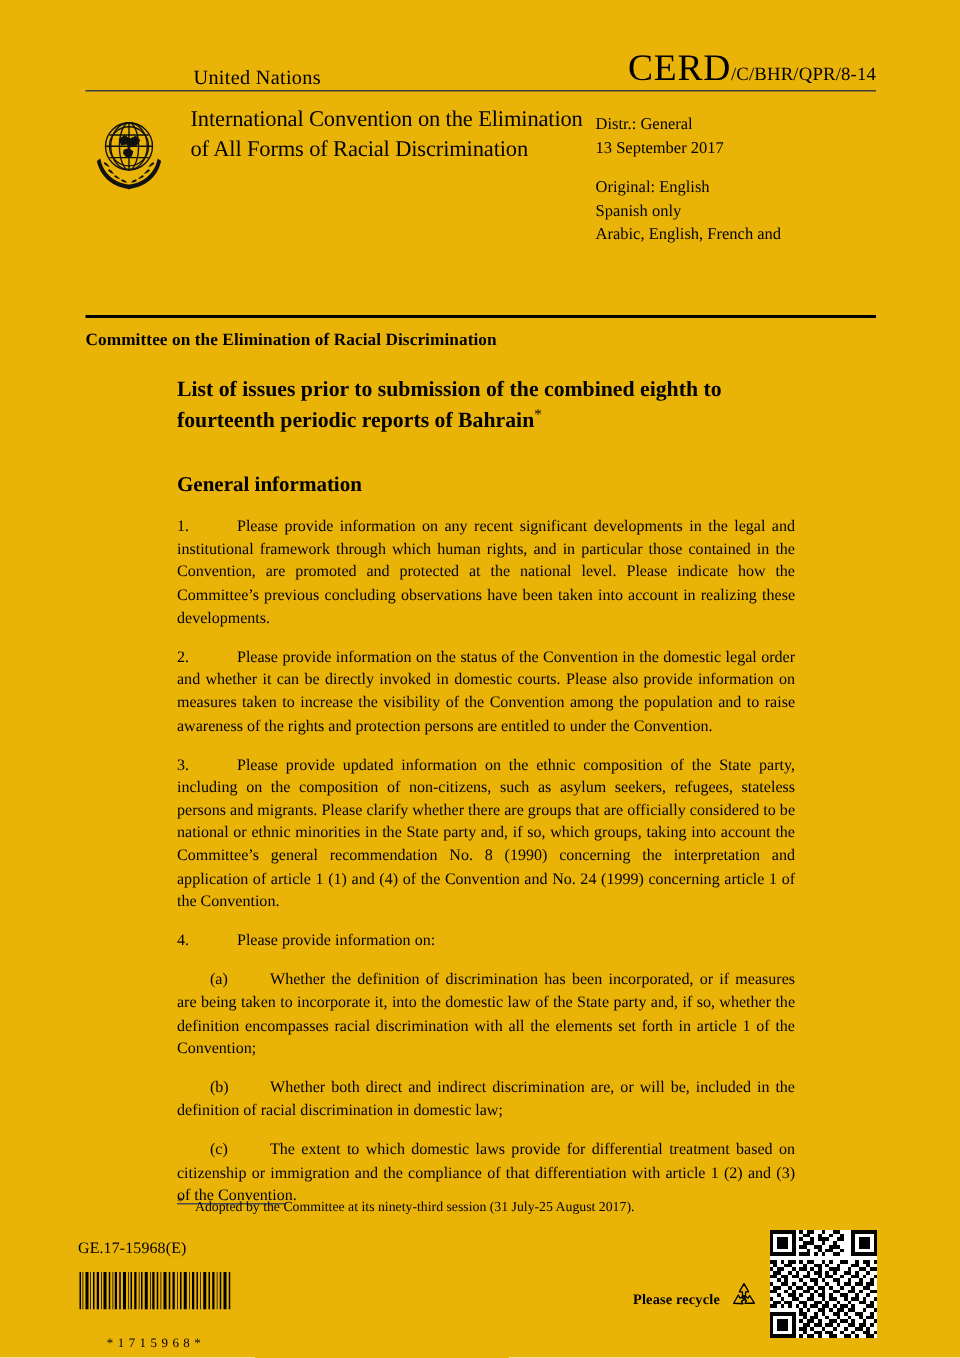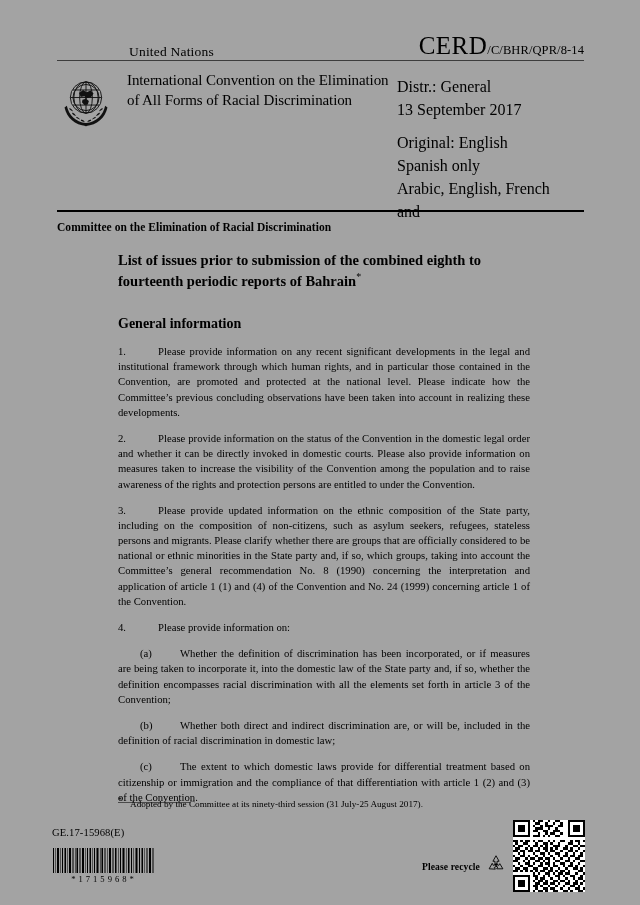--- a/index.html
+++ b/index.html
@@ -8,21 +8,21 @@
     background: #ffffff;
   }
   body {
     font-family: "Liberation Serif", "DejaVu Serif", serif;
     color: #000000;
   }
   #page {
     position: relative;
     width: 640px;
     height: 905px;
-    background: #a3a3a3;
+    background: #eab308;
     overflow: hidden;
   }
 
   
   .masthead {
     position: absolute;
     left: 57px;
     top: 36px;
     width: 527px;
   }
@@ -76,21 +76,21 @@
     font-family: "Liberation Serif", "DejaVu Serif", serif;
     font-weight: normal;
     font-size: 15px;
     line-height: 1.30;
     letter-spacing: -0.1px;
     max-width: 270px;
   }
   .distr-block {
     flex: 0 0 175px;
     padding-top: 6px;
-    font-size: 16px;
+    font-size: 11px;
     line-height: 1.42;
   }
   .distr-block .gap { height: 11px; }
 
   
   .rule-thick {
     position: absolute;
     left: 57px;
     top: 210px;
     width: 527px;
@@ -194,21 +194,21 @@
     left: 52px;
     top: 848px;
     width: 104px;
   }
   .barcode-bars {
     display: block;
     width: 104px;
     height: 25px;
   }
   .barcode-text {
-    margin-top: 1px;
+    margin-top: 17px;
     font-size: 8.6px;
     letter-spacing: 3.0px;
     text-align: center;
     font-family: "Liberation Serif", "DejaVu Serif", serif;
   }
   .recycle-wrap {
     position: absolute;
     left: 422px;
     top: 853px;
     display: flex;
@@ -295,21 +295,21 @@
 
     <p class="para"><span class="num">1.</span><span>Please provide information on any recent significant developments in the legal and institutional framework through which human rights, and in particular those contained in the Convention, are promoted and protected at the national level. Please indicate how the Committee’s previous concluding observations have been taken into account in realizing these developments.</span></p>
 
     <p class="para"><span class="num">2.</span><span>Please provide information on the status of the Convention in the domestic legal order and whether it can be directly invoked in domestic courts. Please also provide information on measures taken to increase the visibility of the Convention among the population and to raise awareness of the rights and protection persons are entitled to under the Convention.</span></p>
 
     <p class="para"><span class="num">3.</span><span>Please provide updated information on the ethnic composition of the State party, including on the composition of non-citizens, such as asylum seekers, refugees, stateless persons and migrants. Please clarify whether there are groups that are officially considered to be national or ethnic minorities in the State party and, if so, which groups, taking into account the Committee’s general recommendation No. 8 (1990) concerning the interpretation and application of article 1 (1) and (4) of the Convention and No. 24 (1999) concerning article 1 of the Convention.</span></p>
 
 
     <p class="para"><span class="num">4.</span><span>Please provide information on:</span></p>
 
-    <p class="sub"><span class="letter">(a)</span><span>Whether the definition of discrimination has been incorporated, or if measures are being taken to incorporate it, into the domestic law of the State party and, if so, whether the definition encompasses racial discrimination with all the elements set forth in article 3 of the Convention;</span></p>
+    <p class="sub"><span class="letter">(a)</span><span>Whether the definition of discrimination has been incorporated, or if measures are being taken to incorporate it, into the domestic law of the State party and, if so, whether the definition encompasses racial discrimination with all the elements set forth in article 1 of the Convention;</span></p>
 
     <p class="sub"><span class="letter">(b)</span><span>Whether both direct and indirect discrimination are, or will be, included in the definition of racial discrimination in domestic law;</span></p>
 
     <p class="sub"><span class="letter">(c)</span><span>The extent to which domestic laws provide for differential treatment based on citizenship or immigration and the compliance of that differentiation with article 1 (2) and (3) of the Convention.</span></p>
   </div>
 
   <div class="footnote-rule"></div>
   <div class="footnote"><span class="fn-star">*</span><span>Adopted by the Committee at its ninety-third session (31 July-25 August 2017).</span></div>
 
   <div class="ge-number">GE.17-15968(E)</div>

